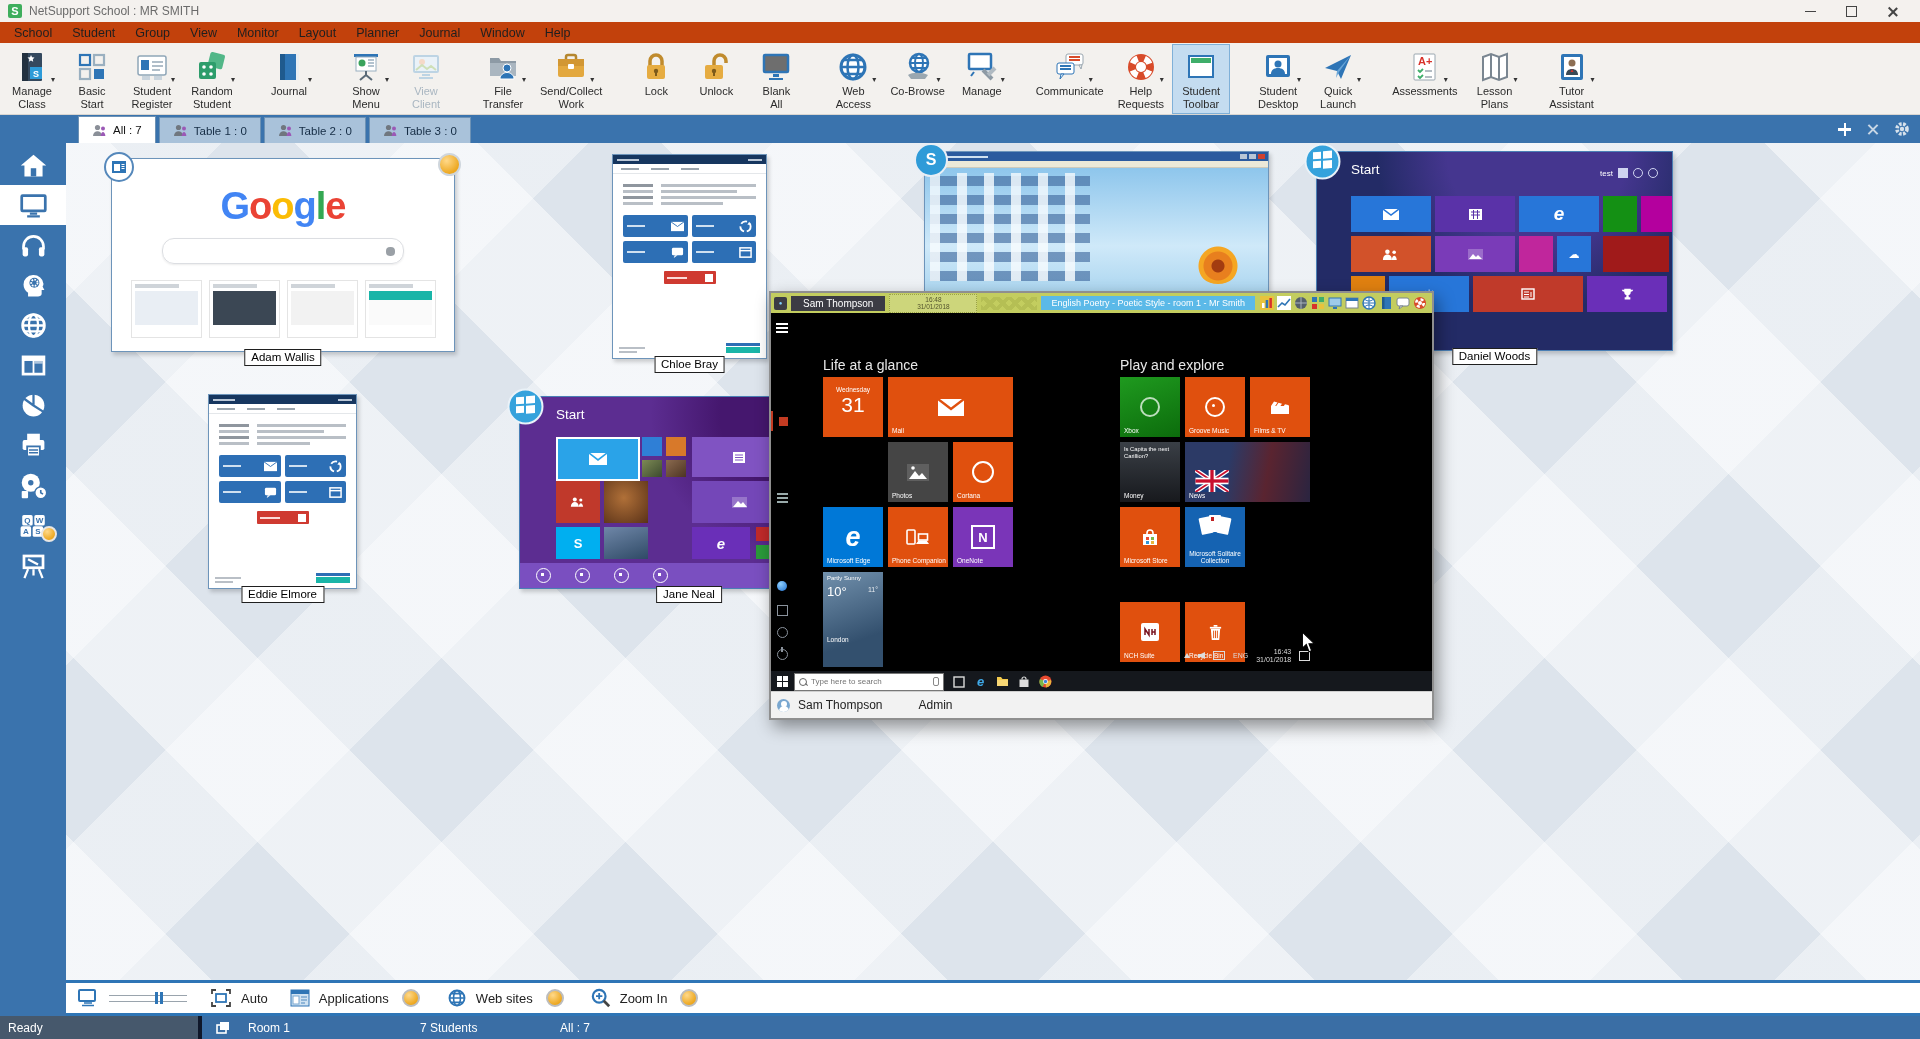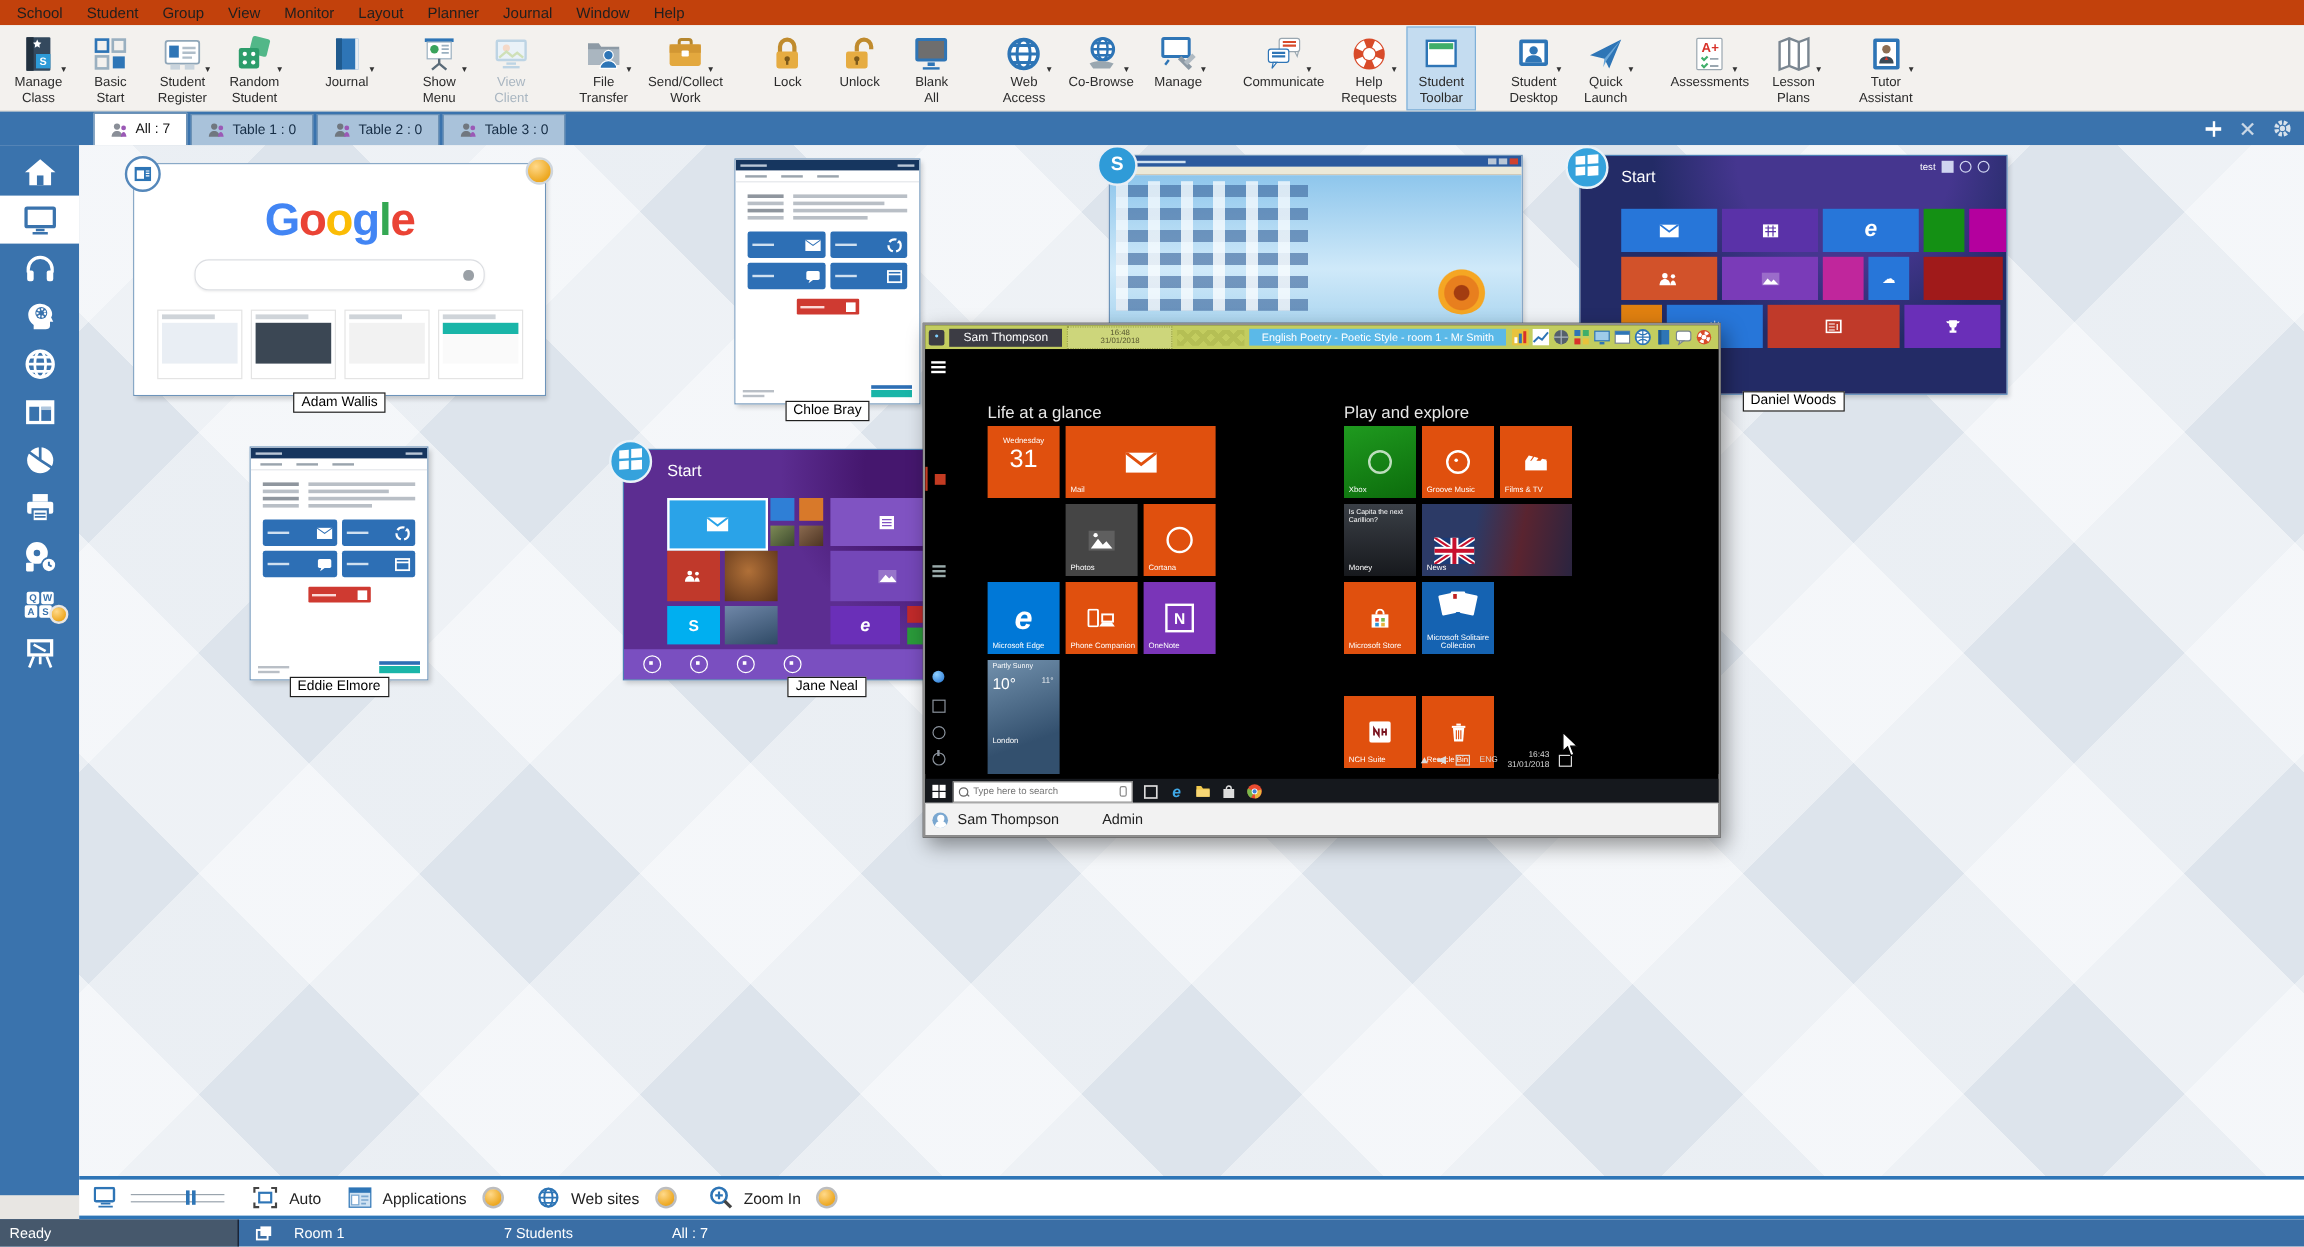--- a/index.html
+++ b/index.html
@@ -114,21 +114,21 @@
   .w7-flower{position:absolute;right:28px;bottom:14px;width:44px;height:40px;border-radius:50%;
              background:radial-gradient(circle at 50% 55%,#a33c10 0 6px,#e87f1e 7px 14px,#f5a623 15px 19px,transparent 20px)}
   .w7-task{height:11px;background:linear-gradient(#3f76b8,#274f8d);display:flex;align-items:center;gap:3px;padding:0 3px}
   .w7-orb{width:8px;height:8px;border-radius:50%;background:radial-gradient(circle at 35% 30%,#bfe3ff,#2f7fd6)}
   .w7-task b{width:7px;height:7px;background:#6fa3dd;opacity:.85}
   .w7-tray{margin-left:auto;width:26px;height:7px;background:#5d87c0}
   
   .w8{position:absolute;inset:0;background:#232b66;overflow:hidden;
       background-image:radial-gradient(circle at 62% 0%,#45368f 0 90px,transparent 160px)}
   .w8-start{position:absolute;left:34px;top:10px;color:#fff;font-size:13.5px;font-weight:300}
-  .w8-user{position:absolute;right:14px;top:4px;color:#fff;font-size:8px;display:flex;align-items:center;gap:5px}
+  .w8-user{position:absolute;right:14px;top:16px;color:#fff;font-size:8px;display:flex;align-items:center;gap:5px}
   .w8-user b{width:10px;height:10px;background:#cfd4f0}
   .w8-user i{width:8px;height:8px;border:1.3px solid #cfd4f0;border-radius:50%}
   .w8 .tile8{position:absolute;height:36px;display:flex;align-items:center;justify-content:center;color:#fff}
   
   .w81{position:absolute;inset:0;background:#5c2d91;overflow:hidden;
        background-image:radial-gradient(circle at 80% 10%,#45176e 0 70px,transparent 140px)}
   .w81-start{position:absolute;left:36px;top:10px;color:#fff;font-size:13.5px;font-weight:300}
   .w81 .tileJ{position:absolute;display:flex;align-items:center;justify-content:center;color:#fff}
   .w81-bar{position:absolute;left:0;right:0;bottom:0;height:25px;background:#7a4fc0;display:flex;align-items:center;gap:24px;padding-left:16px}
   .w81-bar i{width:13px;height:13px;border:1.4px solid #fff;border-radius:50%;position:relative}
@@ -216,30 +216,39 @@
   .bottombar{position:absolute;left:66px;right:0;bottom:23px;height:30px;background:#fff;border-top:3px solid #2e75b6;
              border-bottom:3px solid #2e75b6;display:flex;align-items:center;gap:9px;padding:0 12px;z-index:20}
   .bb-label{font-size:13px;color:#222;margin-right:4px}
   .led{width:14px;height:14px;border-radius:50%;background:radial-gradient(circle at 35% 30%,#ffd98a,#eda821 70%);
        border:2px solid #bcbdbf;margin-right:18px}
   .track{width:78px;height:5px;border-top:1.5px solid #9aa4ad;border-bottom:1.5px solid #9aa4ad;position:relative;margin-right:14px}
   .handle{position:absolute;left:46px;top:-4px;display:flex;gap:2px}
   .handle i{width:3px;height:12px;background:#2e75b6}
   
   .statusbar{position:absolute;left:0;right:0;bottom:0;height:23px;background:#3a6ea5;color:#fff;display:flex;align-items:center}
-  .sb-ready{width:190px;align-self:stretch;background:#46586c;display:flex;align-items:center;padding-left:8px;border-right:1px solid #0f172a}
+  .sb-ready{width:190px;align-self:stretch;background:#46586c;display:flex;align-items:center;padding-left:8px;border-right:4px solid #0f172a}
   .sb-room{margin-left:14px;display:flex;gap:18px;align-items:center}
   .sb-students{position:absolute;left:420px}
   .sb-all{position:absolute;left:560px}
 </style>
 </head>
 <body>
 
 <div class="app">
 
+  <div class="titlebar">
+    <span class="ns-logo"></span>
+    <span>NetSupport School : MR SMITH</span>
+    <span class="win-controls">
+      <span class="ic-min"></span>
+      <span class="ic-max"></span>
+      <span class="ic-close"></span>
+    </span>
+  </div>
 
   <div class="menubar">
     <span class="menu-item">School</span>
     <span class="menu-item">Student</span>
     <span class="menu-item">Group</span>
     <span class="menu-item">View</span>
     <span class="menu-item">Monitor</span>
     <span class="menu-item">Layout</span>
     <span class="menu-item">Planner</span>
     <span class="menu-item">Journal</span>

